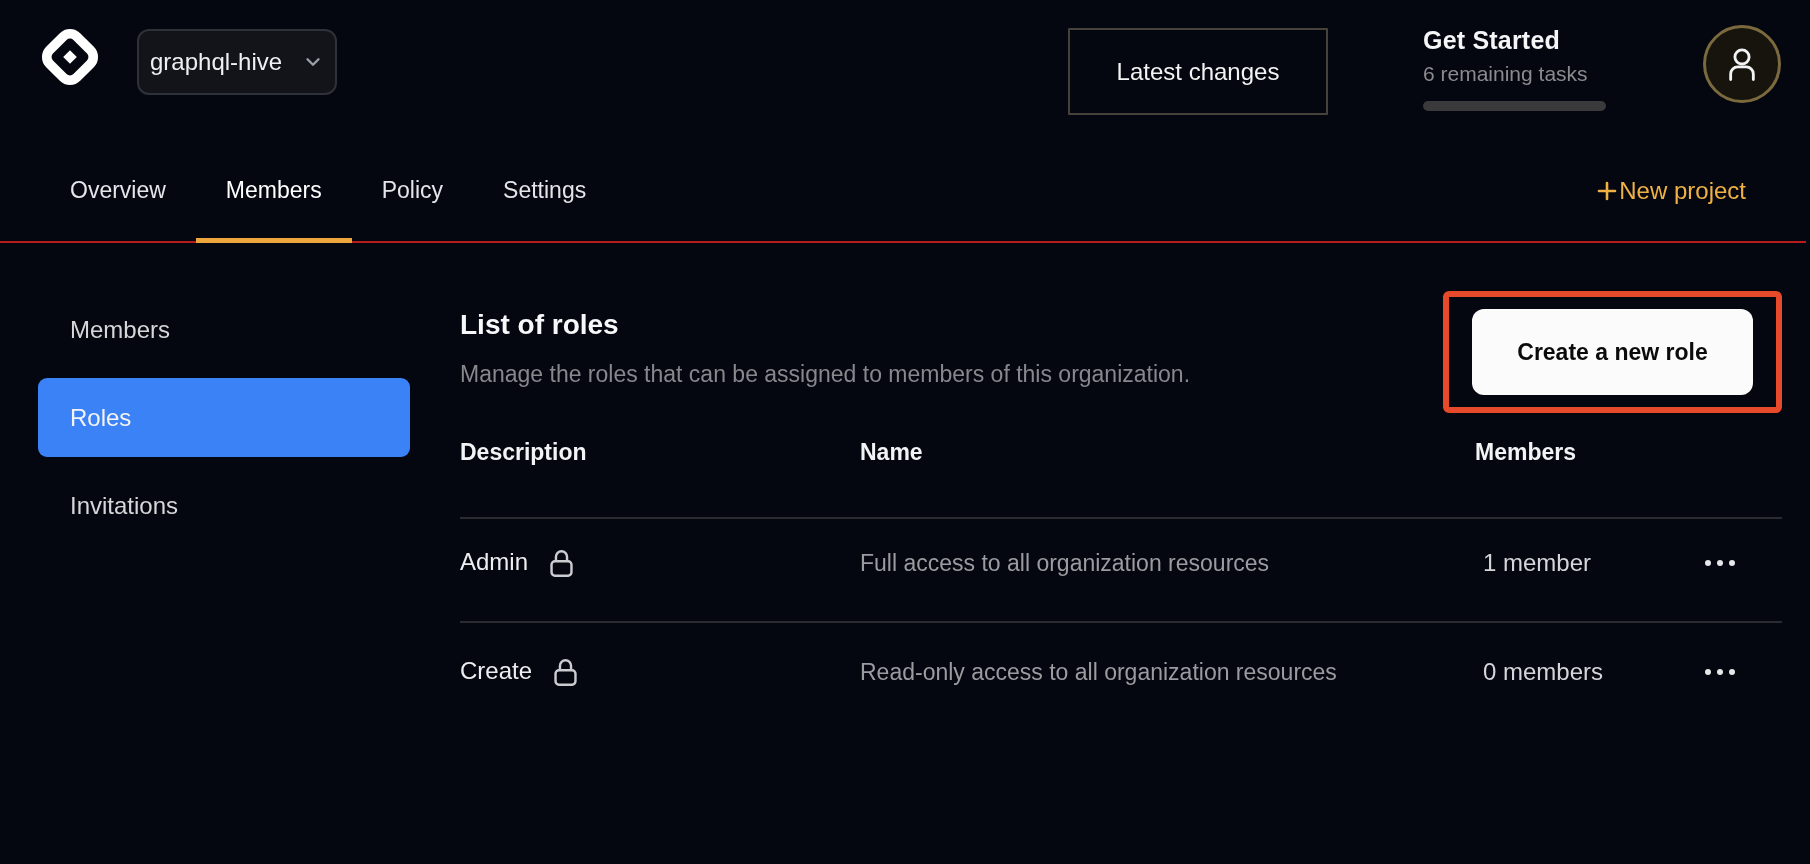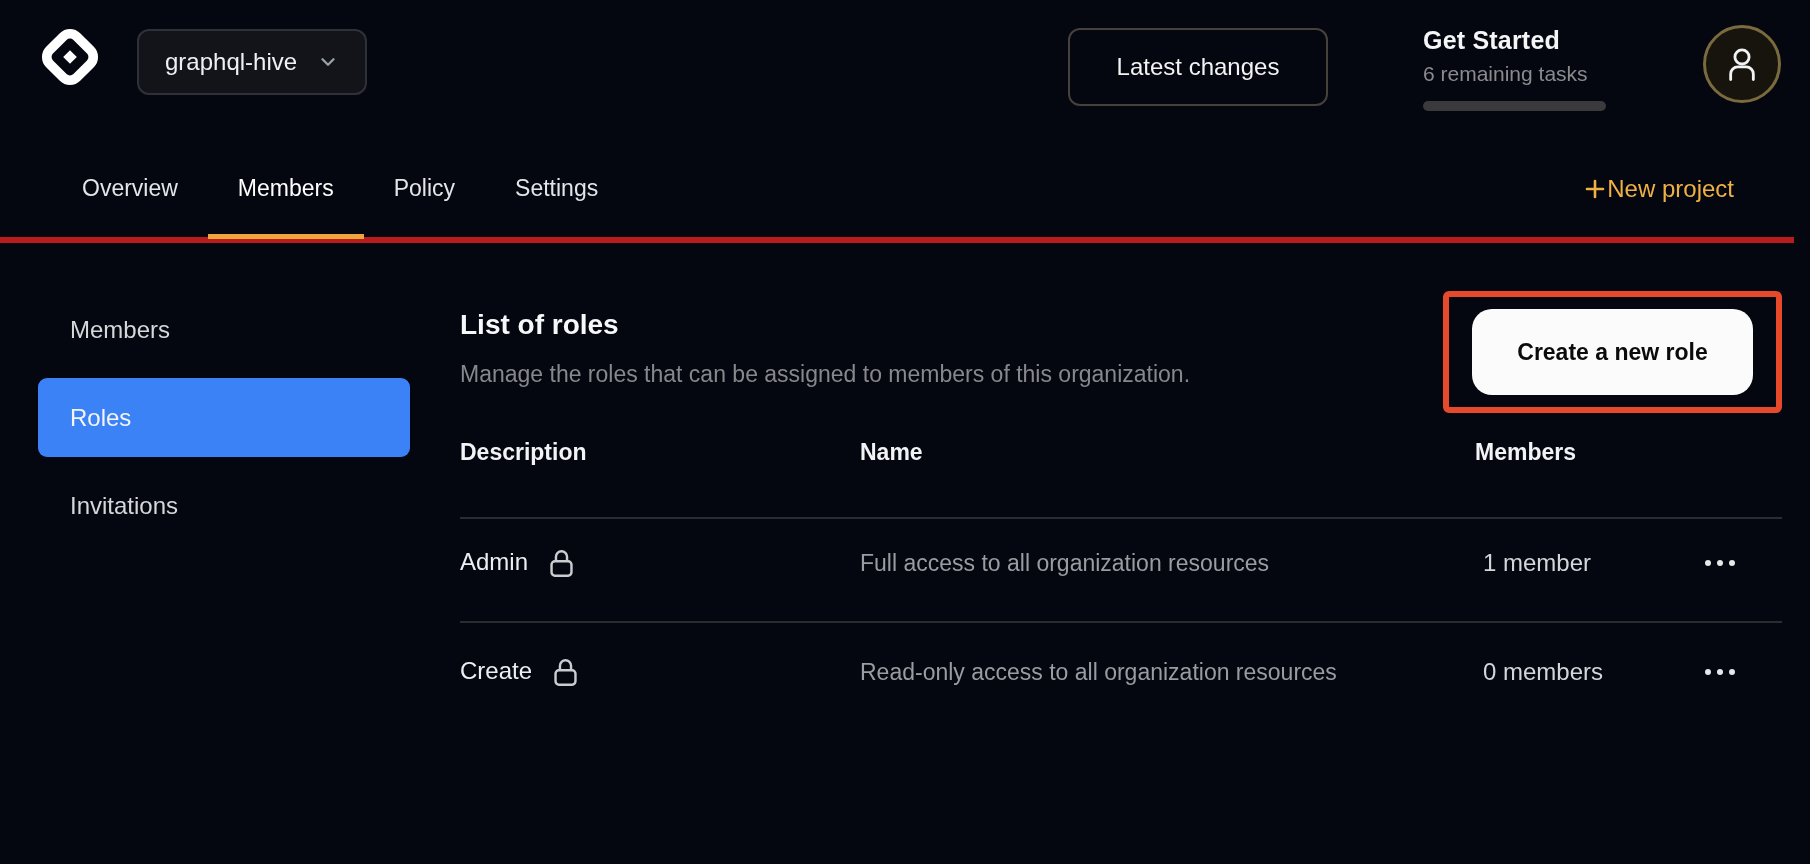--- a/index.html
+++ b/index.html
@@ -3,40 +3,40 @@
 <meta charset="utf-8">
 <style>
   * { margin:0; padding:0; box-sizing:border-box; }
   html,body { background:#040610; }
   body { font-family:"Liberation Sans", sans-serif; color:#e8e9eb; }
   .screen { position:relative; width:1810px; height:864px; background:#040610; overflow:hidden; }
 
   
   .topbar { position:absolute; top:0; left:0; right:0; height:140px; }
   .logo { position:absolute; left:37px; top:24px; width:66px; height:66px; }
-  .org-btn { position:absolute; left:137px; top:29px; height:66px; padding:0 26px;
+  .org-btn { position:absolute; left:137px; top:29px; height:66px; padding:0 11px;
     display:flex; align-items:center; gap:20px; background:#13141a; border:2px solid #2f3138;
     border-radius:12px; color:#eef0f3; font-size:24px; cursor:pointer;justify-content:flex-end; }
   .chev { width:22px; height:22px; stroke:#9aa0a8; stroke-width:2.6; fill:none;
     stroke-linecap:round; stroke-linejoin:round; }
-  .latest-btn { position:absolute; left:1068px; top:28px; width:260px; height:78px;
-    background:transparent; border:2px solid #46413a; border-radius:12px; color:#f3f3f4;
+  .latest-btn { position:absolute; left:1068px; top:28px; width:260px; height:87px;
+    background:transparent; border:2px solid #46413a; border-radius:1px; color:#f3f3f4;
     font-size:24px; font-family:inherit; cursor:pointer; }
   .getstarted { position:absolute; left:1423px; top:26px; width:183px; }
   .gs-title { font-size:25px; font-weight:700; color:#f4f5f6; letter-spacing:.2px; }
   .gs-sub { margin-top:7px; font-size:21px; color:#8b8b8e; }
   .gs-track { margin-top:15px; width:183px; height:10px; border-radius:6px; background:#3a3a3d; }
   .gs-fill { height:100%; width:0; border-radius:6px; background:#efb143; }
   .avatar { position:absolute; left:1703px; top:25px; width:78px; height:78px; border-radius:50%;
     background:#16140d; border:3px solid #7b6a3e; display:flex; align-items:center;
     justify-content:center; cursor:pointer; }
 
   
-  .tabbar { position:absolute; top:140px; left:0; right:16px; height:103px;
-    border-bottom:6px solid #b91c1c; display:flex; align-items:stretch;padding-left:12px; }
+  .tabbar { position:absolute; top:140px; left:0; right:4px; height:103px;
+    border-bottom:2px solid #b91c1c; display:flex; align-items:stretch; }
   .tabs { display:flex; margin-left:40px; }
   .tab { display:flex; align-items:center; padding:0 30px; font-size:23px; color:#e4e5e8;
     position:relative; cursor:pointer; }
   .tab.active { color:#ffffff; }
   .tab.active::after { content:""; position:absolute; left:0; right:0; bottom:-2px; height:5px;
     background:#eda63c; }
   .new-project { position:absolute; right:60px; top:0; height:100%; display:flex;
     align-items:center; color:#efb143; font-size:24px; cursor:pointer; }
   .plus { width:24px; height:24px; stroke:#efb143; stroke-width:2.6; fill:none; stroke-linecap:round; }
 
@@ -49,21 +49,21 @@
   .side-item.active { background:#3b82f6; color:#f4f4f5; }
 
   .main { position:absolute; left:460px; right:28px; top:0; bottom:0; }
   .head-text { padding-top:62px; }
   .page-title { font-size:28px; line-height:36px; font-weight:700; color:#f7f8f9; }
   .page-sub { margin-top:16px; font-size:23px; line-height:30px; color:#87888c; }
 
   .annotation { position:absolute; top:46px; right:0; border:6px solid #e7492b; border-radius:6px;
     padding:12px 23px; }
   .create-btn { height:86px; width:281px; background:#fbfbfb; color:#0b0b0c; border:none;
-    border-radius:20px; font-size:23px; font-weight:700; font-family:inherit; cursor:pointer; }
+    border-radius:12px; font-size:23px; font-weight:700; font-family:inherit; cursor:pointer; }
 
   
   .table { margin-top:34px; }
   .trow { display:grid; grid-template-columns:400px 615px 230px 1fr; align-items:center; }
   .thead { padding:14px 0 50px; border-bottom:2px solid #2b2c31; align-items:start; }
   .th { font-size:23px; line-height:30px; font-weight:700; color:#f2f3f5; }
   .row-admin { padding:24px 0 38px; border-bottom:2px solid #2b2c31; }
   .row-viewer { padding:29px 0 29px; }
   .name-cell { display:flex; align-items:flex-start; gap:20px; font-size:24px; color:#eceef0; }
   .lock { width:27px; height:31px; }

